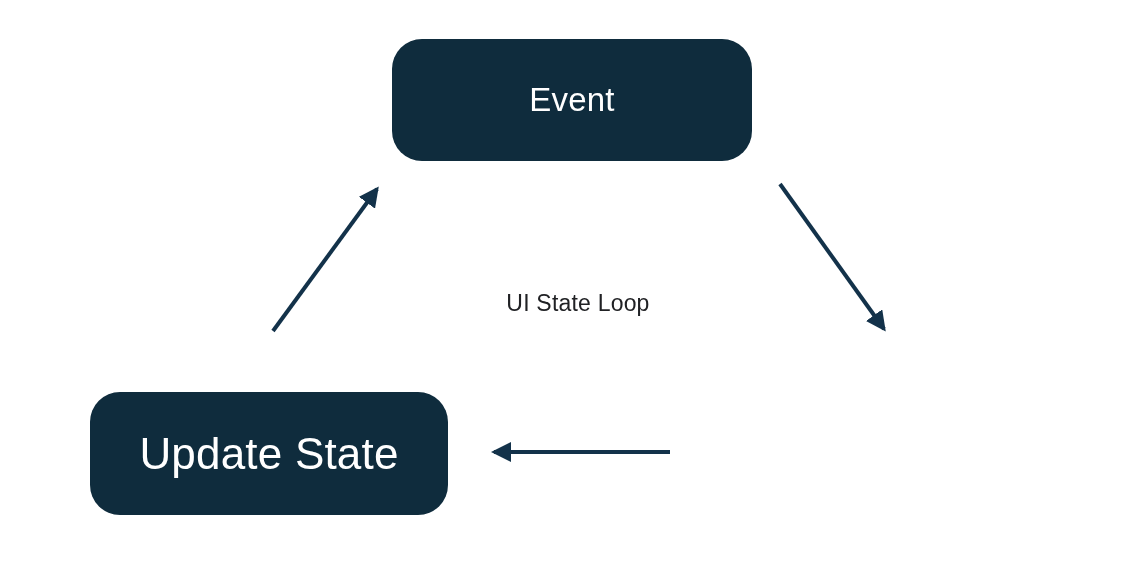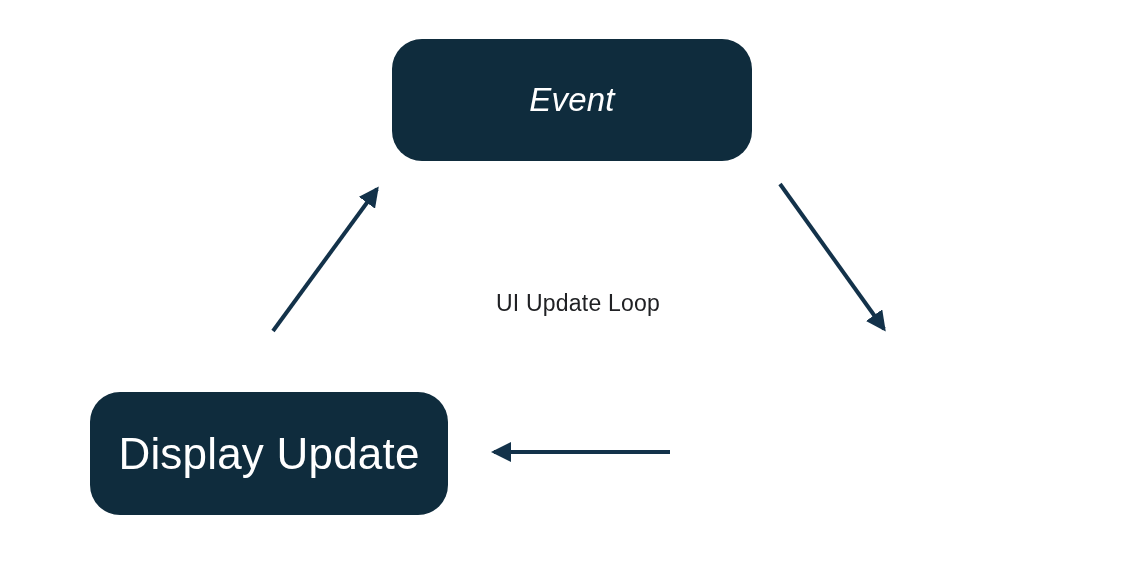--- a/index.html
+++ b/index.html
@@ -33,21 +33,20 @@
     justify-content: center;
     text-align: center;
     letter-spacing: 0.2px;
   }
   .node-event {
     left: 392px;
     top: 39px;
     width: 360px;
     height: 122px;
     font-size: 33px;
-    font-style: italic;
   }
   .node-display-state {
     left: 90px;
     top: 392px;
     width: 358px;
     height: 123px;
     font-size: 44px;
   }
   .node-update-state {
     left: 717px;
@@ -84,19 +83,19 @@
     <line x1="780" y1="184" x2="884" y2="329" stroke="#13324a" stroke-width="4" marker-end="url(#arrowhead)"></line>
 
     <line x1="670" y1="452" x2="494" y2="452" stroke="#13324a" stroke-width="4" marker-end="url(#arrowhead)"></line>
   </svg>
 
   <div class="node node-event">
     <span>Event</span>
   </div>
 
   <div class="node node-display-state">
-    <span>Display Update</span>
+    <span>Update State</span>
   </div>
 
 
-  <div class="center-label">UI Update Loop</div>
+  <div class="center-label">UI State Loop</div>
 
 </div>
 
 </body></html>

